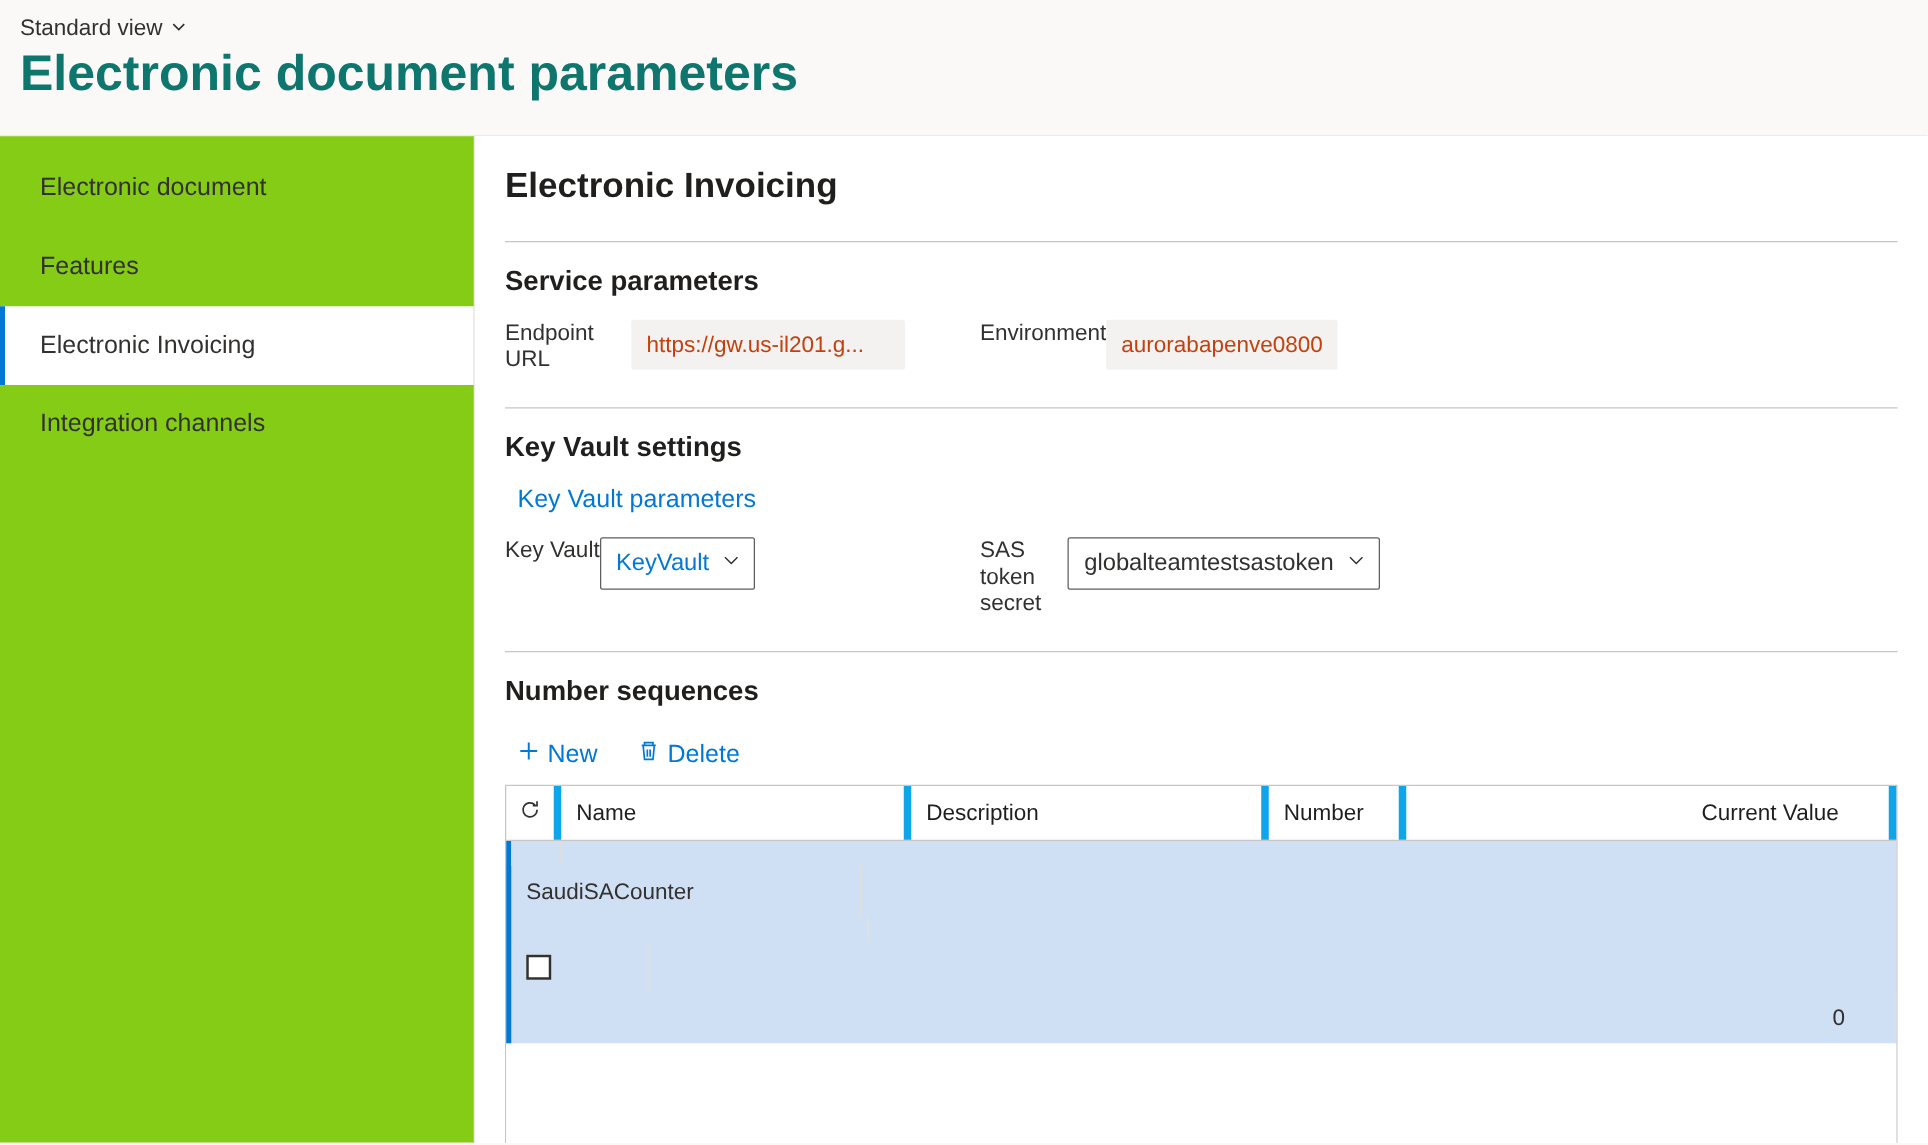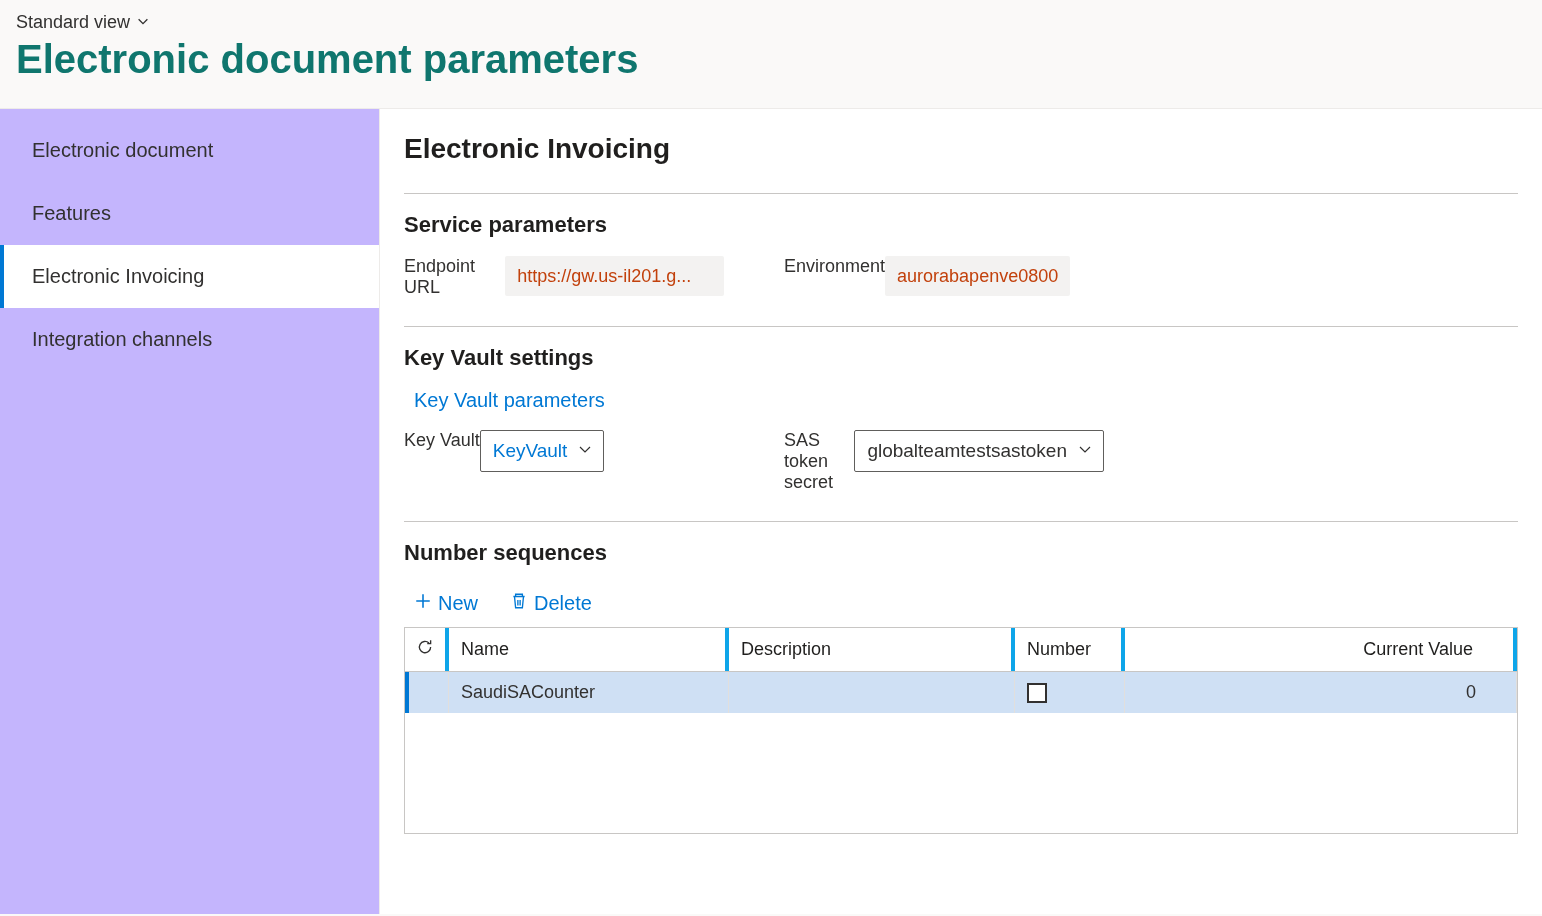--- a/index.html
+++ b/index.html
@@ -31,21 +31,21 @@
   margin-top: 4px;
 }
 .body-wrap {
   display: flex;
   margin-top: 18px;
   border-top: 1px solid #edebe9;
   height: calc(100% - 110px);
 }
 .sidebar {
   width: 380px;
-  background: #c4b5fd;
+  background: #84cc16;
   border-right: 1px solid #edebe9;
   padding-top: 10px;
 }
 .sidebar-item {
   padding: 20px 16px 20px 32px;
   font-size: 20px;
   color: #323130;
   cursor: pointer;
 }
 .sidebar-item.active {
@@ -144,34 +144,35 @@
 .grid {
   border: 1px solid #c8c6c4;
 }
 .grid-head {
   display: flex;
   border-bottom: 1px solid #c8c6c4;
 }
 .gh-cell, .gr-cell {
   padding: 10px 12px;
   font-size: 18px;
-  border-right: 4px solid #0ea5e9;
+  border-right: 6px solid #0ea5e9;
   display: flex;
   align-items: center;
 }
 .gh-cell { font-weight: 400; color: #201f1e; }
 .col-refresh { width: 44px; justify-content: center; }
 .col-name { width: 280px; }
 .col-desc { width: 286px; }
 .col-inuse { width: 110px; justify-content: flex-start; }
 .col-currval { flex: 1; justify-content: flex-end; padding-right: 40px; }
 .grid-row {
   display: flex;
   background: #cfe0f4;
   border-left: 4px solid #0078d4;
+  flex-direction: column;
 }
 .gr-cell { border-right: 1px solid #e1dfdd; }
 .grid-row .col-refresh { width: 40px; background: #cfe0f4; }
 .checkbox-box {
   width: 20px; height: 20px; border: 2px solid #323130; background: #fff;
 }
 .refresh-icon { width: 18px; height: 18px; }
 .grid-body-empty { height: 120px; background: #fff; }
 </style>
 </head>

